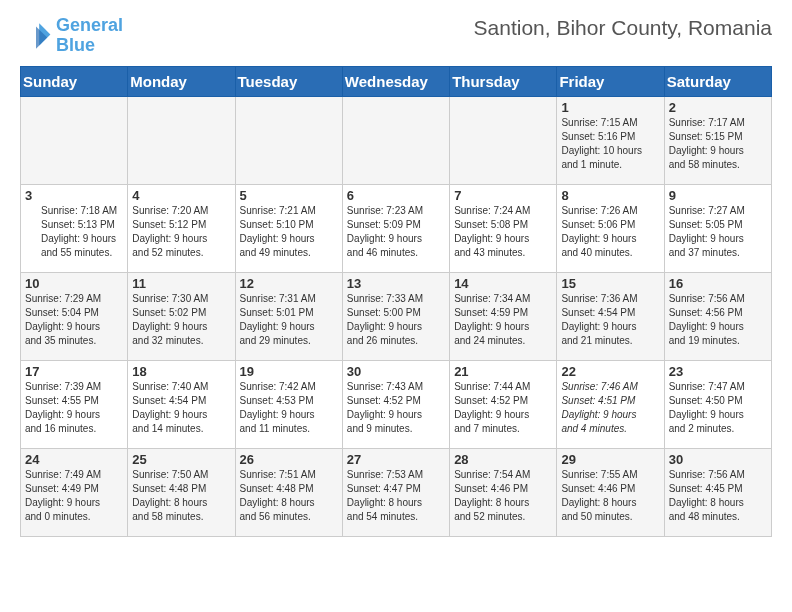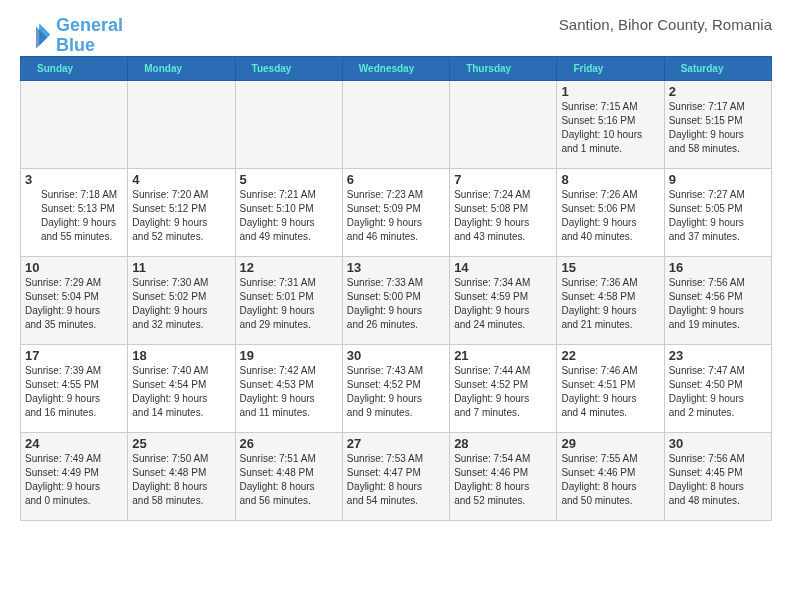--- a/index.html
+++ b/index.html
@@ -10,20 +10,21 @@
       min-height: 612px;
     }
     .page {
       width: 792px;
       padding: 16px 20px 16px 20px;
     }
     .header {
       display: flex;
       justify-content: space-between;
       align-items: flex-start;
+      margin-bottom: 10px;
     }
     .logo {
       display: flex;
       align-items: center;
       gap: 4px;
     }
     .logo-text {
       font-size: 18px;
       font-weight: bold;
       color: #1a5fa8;
@@ -38,34 +39,34 @@
     }
     .title-block {
       text-align: right;
     }
     .month-title {
       font-size: 36px;
       font-weight: normal;
       color: #333;
     }
     .subtitle {
-      font-size: 15px;
+      font-size: 21px;
       color: #555;
     }
     .calendar {
       width: 100%;
       border-collapse: collapse;
       table-layout: fixed;
     }
     .calendar thead th {
       background: #2a6db5;
-      color: #5eead4;
-      font-size: 10px;
+      color: #ffffff;
+      font-size: 15px;
       font-weight: bold;
-      padding: 6px 16px;
+      padding: 6px 2px;
       text-align: left;
       border: 1px solid #1a5fa8;
     }
     .calendar tbody td {
       vertical-align: top;
       border: 1px solid #ccc;
       padding: 3px 4px;
       height: 88px;
       background: #fff;
       font-size: 10.5px;
@@ -230,21 +231,21 @@
           <td>
             <span class="day-num">14</span>
             <div class="day-info" style="white-space: pre-line;">Sunrise: 7:34 AM
 Sunset: 4:59 PM
 Daylight: 9 hours
 and 24 minutes.</div>
           </td>
           <td>
             <span class="day-num">15</span>
             <div class="day-info" style="white-space: pre-line;">Sunrise: 7:36 AM
-Sunset: 4:58 PM
+Sunset: 4:54 PM
 Daylight: 9 hours
 and 21 minutes.</div>
           </td>
           <td>
             <span class="day-num">16</span>
             <div class="day-info" style="white-space: pre-line;">Sunrise: 7:56 AM
 Sunset: 4:56 PM
 Daylight: 9 hours
 and 19 minutes.</div>
           </td>
@@ -280,21 +281,21 @@
           </td>
           <td>
             <span class="day-num">21</span>
             <div class="day-info" style="white-space: pre-line;">Sunrise: 7:44 AM
 Sunset: 4:52 PM
 Daylight: 9 hours
 and 7 minutes.</div>
           </td>
           <td>
             <span class="day-num">22</span>
-            <div class="day-info" style="white-space: pre-line;">Sunrise: 7:46 AM
+            <div class="day-info" style="white-space: pre-line; font-style: italic;">Sunrise: 7:46 AM
 Sunset: 4:51 PM
 Daylight: 9 hours
 and 4 minutes.</div>
           </td>
           <td>
             <span class="day-num">23</span>
             <div class="day-info" style="white-space: pre-line;">Sunrise: 7:47 AM
 Sunset: 4:50 PM
 Daylight: 9 hours
 and 2 minutes.</div>

